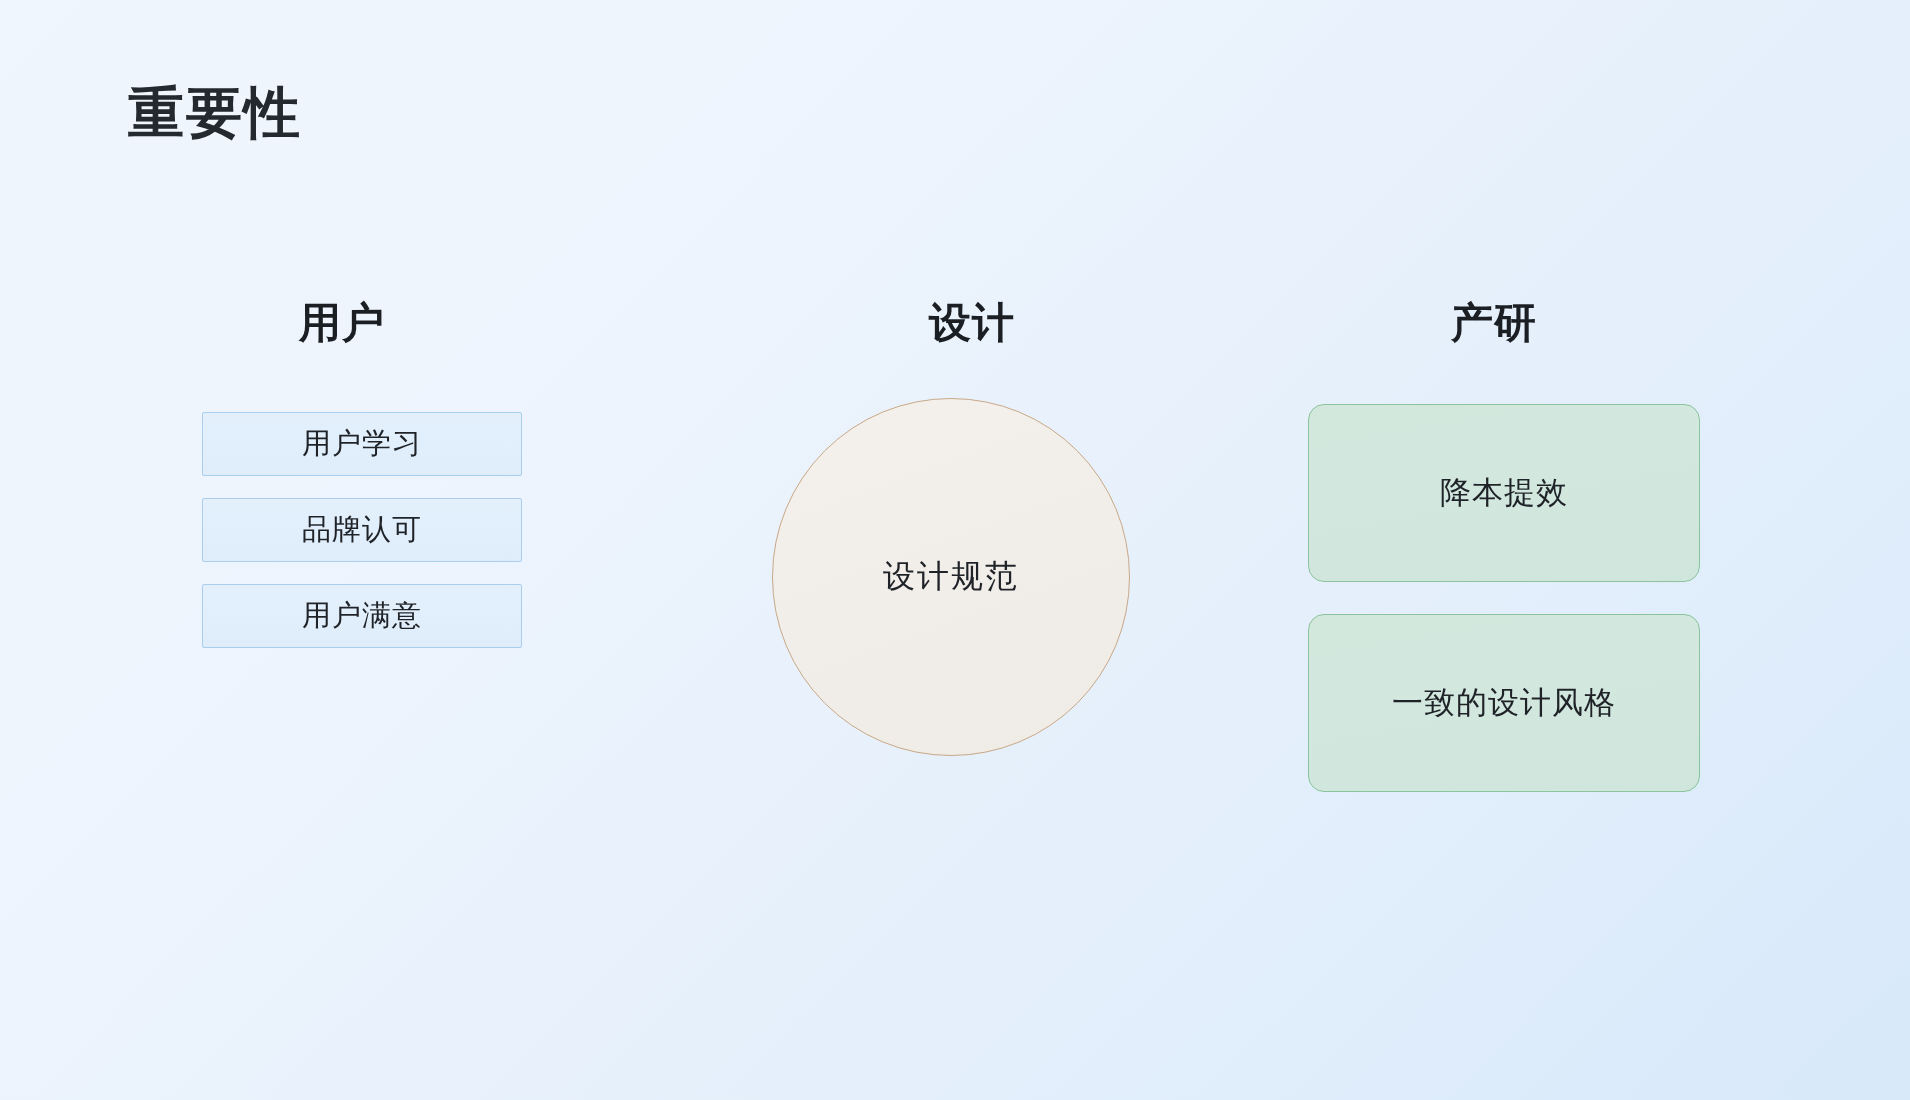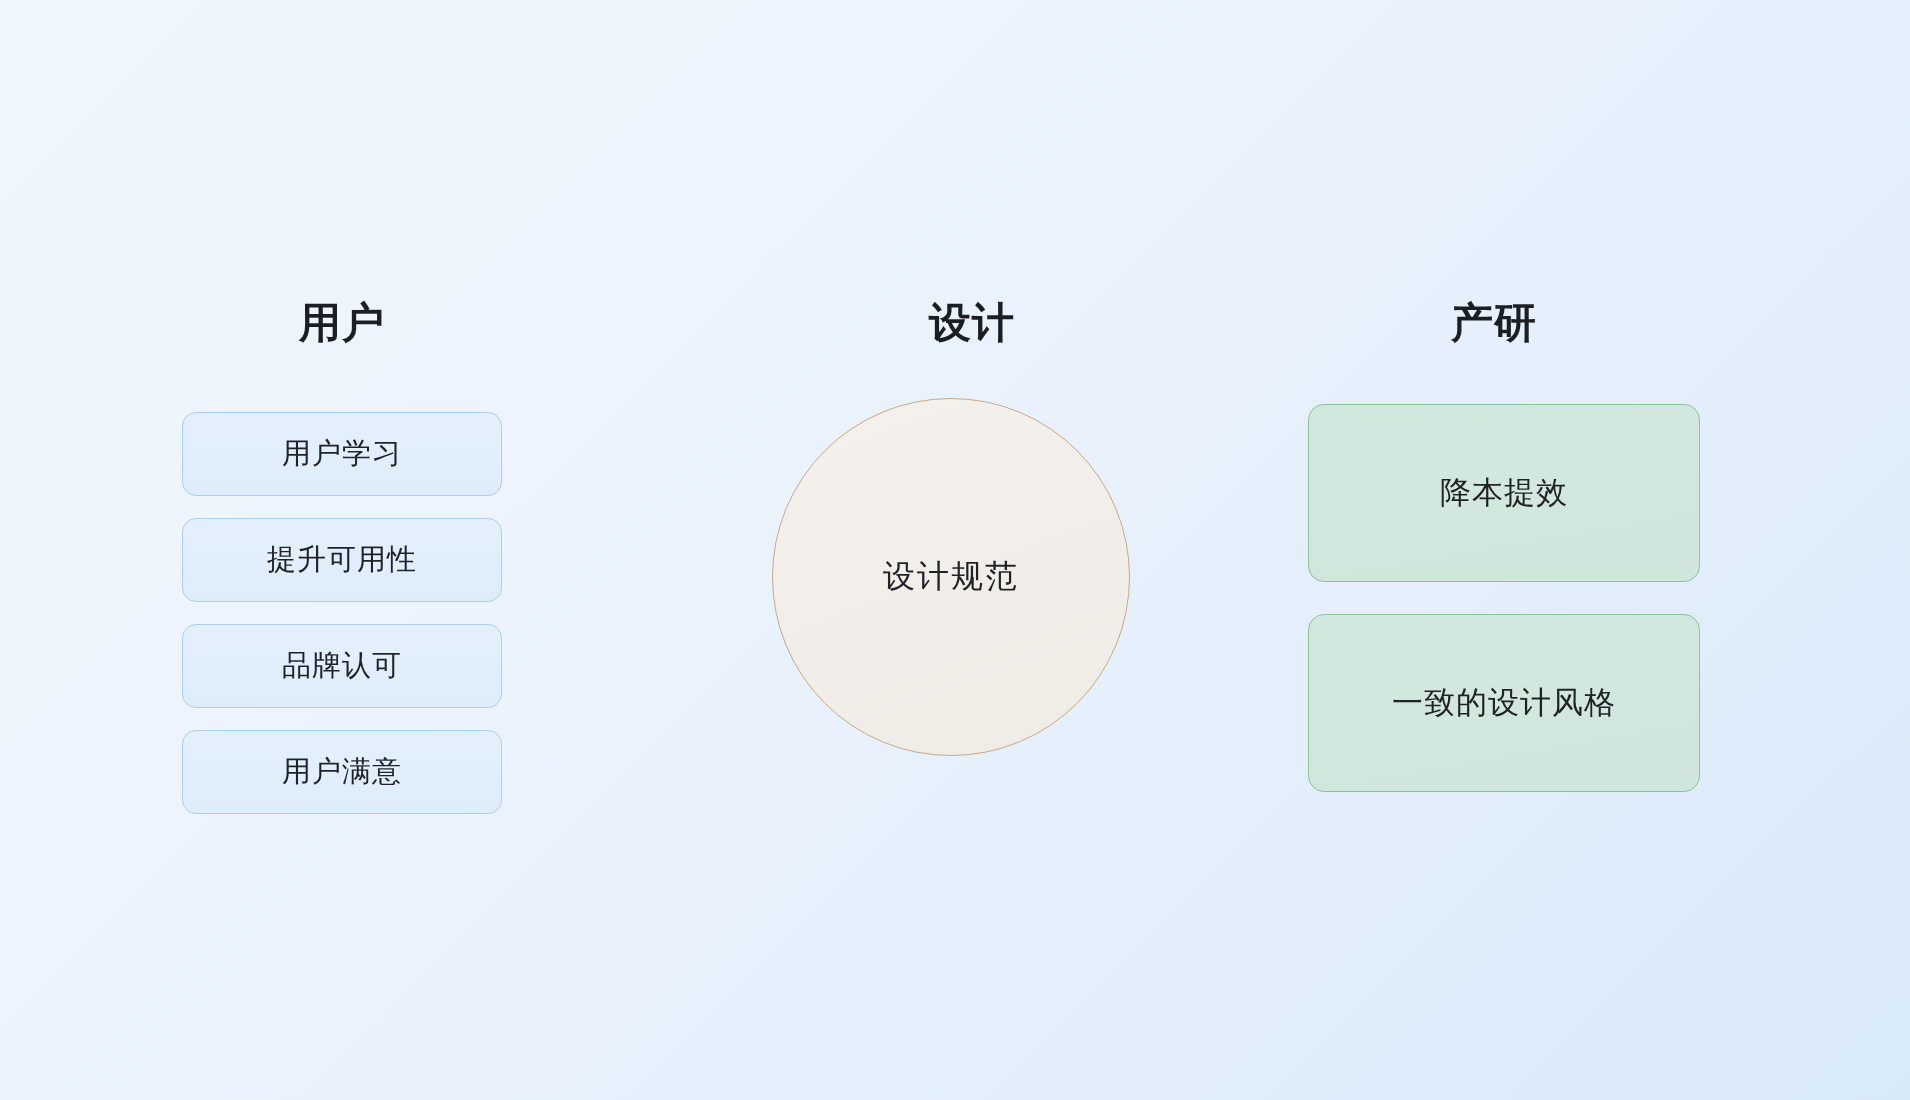--- a/index.html
+++ b/index.html
@@ -72,31 +72,32 @@
   .users-list {
     margin-top: 66px;
     display: flex;
     flex-direction: column;
     gap: 22px;
   }
 
   .user-chip {
     box-sizing: border-box;
     width: 320px;
-    height: 84px;
-    border-radius: 14px;
+    height: 64px;
+    border-radius: 2px;
     background: linear-gradient(180deg, #E3F0FC 0%, #DFEDFB 100%);
     border: 1.5px solid #A9CEEE;
     display: flex;
     align-items: center;
     justify-content: center;
     font-size: 29px;
     color: #1F2328;
     letter-spacing: 1px;
     white-space: nowrap;
+    margin-left: 20px;
   }
 
   
   .col-design {
     left: 772px;
     width: 400px;
   }
 
   .design-circle-wrap {
     margin-top: 52px;
@@ -147,28 +148,28 @@
     color: #1F2328;
     letter-spacing: 1px;
     white-space: nowrap;
   }
 </style>
 </head>
 <body>
 
 <div class="slide">
 
+  <div class="slide-title">重要性</div>
 
   <div class="columns">
 
     <div class="column col-users">
       <div class="column-header">用户</div>
       <div class="users-list">
         <div class="user-chip">用户学习</div>
-        <div class="user-chip">提升可用性</div>
         <div class="user-chip">品牌认可</div>
         <div class="user-chip">用户满意</div>
       </div>
     </div>
 
     <div class="column col-design">
       <div class="column-header">设计</div>
       <div class="design-circle-wrap">
         <div class="design-circle">设计规范</div>
       </div>

